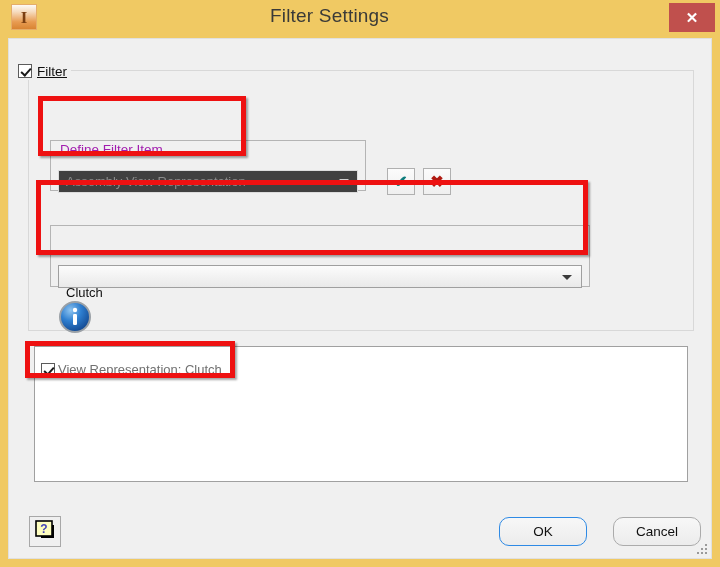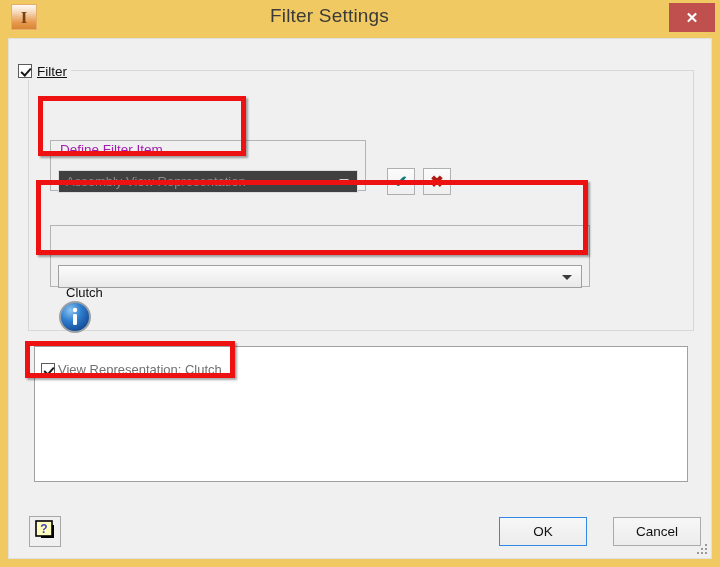--- a/index.html
+++ b/index.html
@@ -307,20 +307,21 @@
     position: absolute;
     top: 478px;
     width: 88px; height: 29px;
     background: linear-gradient(180deg, #f7f7f7 0%, #ececec 100%);
     box-sizing: border-box;
     font-family: "Liberation Sans", sans-serif;
     font-size: 13.5px;
     color: #101010;
     cursor: pointer;
     padding: 0;
+    border-radius: 10px;
   }
   .btn.ok {
     left: 490px;
     border: 1px solid #2e8ae5;
   }
   .btn.cancel {
     left: 604px;
     border: 1px solid #ababab;
   }
   .grip {

